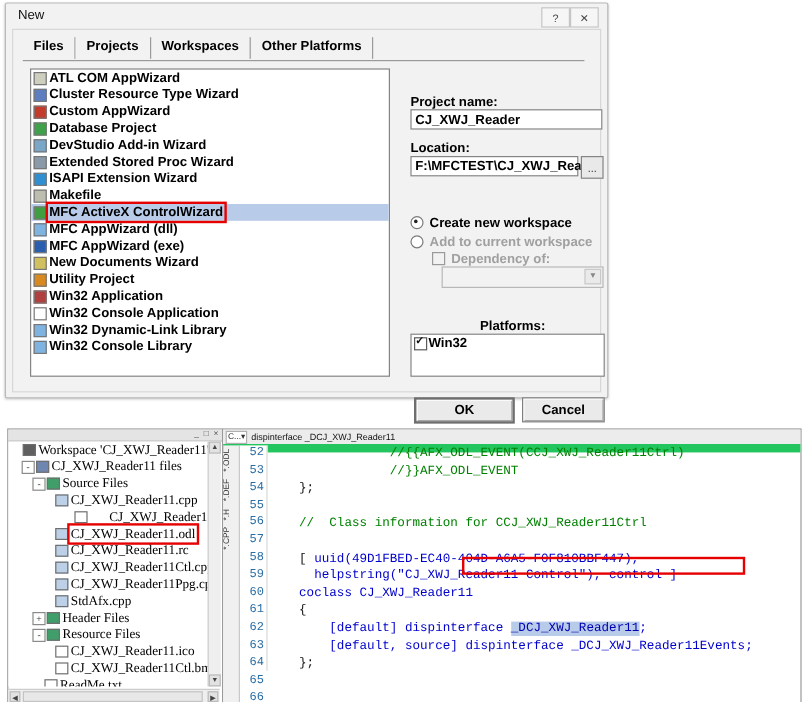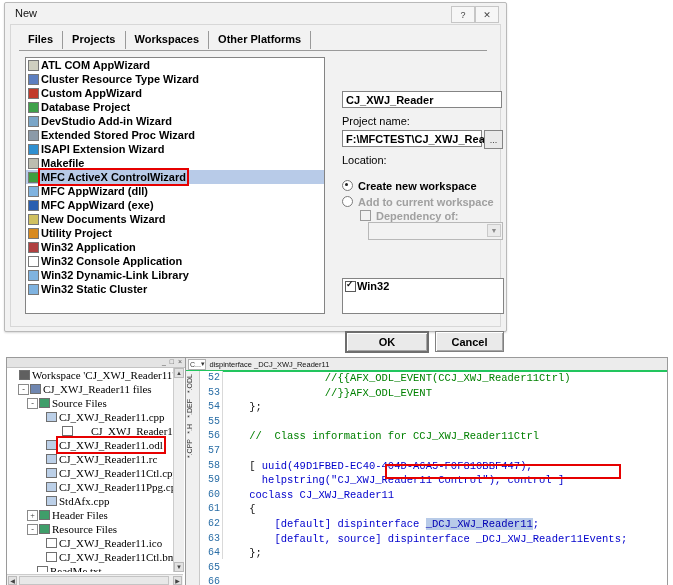--- a/index.html
+++ b/index.html
@@ -27,21 +27,21 @@
 
   
   #proj-list{position:absolute;left:14px;top:32px;width:298px;height:255px;background:#ffffff;
     border:1px solid #848484;overflow:hidden;}
   .pl-item{display:flex;align-items:center;height:14px;padding-left:2px;font-size:11px;color:#000;
     font-weight:bold;white-space:nowrap;position:relative;}
   .pl-ico{width:11px;height:11px;margin-right:2px;flex:0 0 auto;border:1px solid #777;box-sizing:border-box;}
   .pl-item.sel .pl-label{outline:2px solid #e60000;outline-offset:1px;}
 
   
-  .fld-label{position:absolute;font-size:11px;font-weight:normal;color:#000;margin-top:36px;}
+  .fld-label{position:absolute;font-size:11px;font-weight:bold;color:#000;}
   .fld-box{position:absolute;background:#ffffff;border:1px solid #848484;font-size:11px;color:#000;
     font-weight:bold;display:flex;align-items:center;padding-left:3px;box-sizing:border-box;}
   #browse-btn{position:absolute;width:17px;height:17px;border:1px solid #848484;background:#e9e9e9;
     font-size:9px;display:flex;align-items:center;justify-content:center;color:#333;}
   .radio-row{position:absolute;display:flex;font-size:11px;font-weight:bold;}
   .radio{width:9px;height:9px;border:1px solid #7a7a7a;border-radius:50%;background:#fff;margin-right:5px;
     position:relative;flex:0 0 auto;}
   .radio.on::after{content:"";position:absolute;left:2px;top:2px;width:3px;height:3px;border-radius:50%;background:#222;}
   .cbx{width:9px;height:9px;border:1px solid #9a9a9a;background:#f2f2f2;margin-right:5px;flex:0 0 auto;}
   #dep-combo{position:absolute;left:357px;top:197px;width:133px;height:16px;border:1px solid #b8b8b8;
@@ -82,21 +82,21 @@
   #tree-vscroll .sb-b{position:absolute;bottom:0;width:10px;height:10px;background:#e2e2e2;border:1px solid #bbb;
     box-sizing:border-box;font-size:6px;display:flex;align-items:center;justify-content:center;color:#444;}
   #tree-hscroll{position:absolute;left:0;bottom:0;width:176px;height:11px;background:#efefef;border-top:1px solid #ccc;}
   #tree-hscroll .hb{position:absolute;top:1px;width:9px;height:9px;background:#e2e2e2;border:1px solid #bbb;
     box-sizing:border-box;font-size:6px;display:flex;align-items:center;justify-content:center;color:#444;}
   #tree-hthumb{position:absolute;left:12px;top:1px;width:150px;height:9px;background:#e8e8e8;border:1px solid #c4c4c4;
     box-sizing:border-box;}
 
   
   #ed-pane{position:absolute;left:179px;top:0;width:481px;height:228px;background:#fff;border:1px solid #9a9a9a;}
-  #ed-toolbar{height:12px;background:#ececec;border-bottom:2px solid #22c55e;display:flex;align-items:center;
+  #ed-toolbar{height:12px;background:#ececec;border-bottom:7px solid #22c55e;display:flex;align-items:center;
     font-size:7px;color:#333;padding-left:2px;}
   #ed-combo{display:flex;align-items:center;border:1px solid #b0b0b0;background:#fff;height:9px;padding:0 1px;margin-right:3px;}
   #ed-func{font-size:7.5px;color:#111;}
   #ed-area{position:absolute;left:0;top:13px;width:479px;height:214px;overflow:hidden;}
   #vtabs{position:absolute;left:0;top:0;width:13px;height:214px;background:#f0f0f0;border-right:1px solid #c9c9c9;}
   .vtab{writing-mode:vertical-rl;transform:rotate(180deg);font-size:7px;color:#333;padding:3px 0;
     text-align:center;white-space:nowrap;}
   #gutter{position:absolute;left:14px;top:0;width:22px;height:188px;background:#fff;border-right:1px solid #d9d9d9;}
   .lnum{height:14.6px;font-family:"Liberation Mono",monospace;font-size:10px;color:#2a6ea6;text-align:right;
     padding-right:2px;line-height:14.6px;}
@@ -190,21 +190,21 @@
         <div class="pl-item">
           <span class="pl-ico" style="background: rgb(255, 255, 255);"></span>
           <span class="pl-label">Win32 Console Application</span>
         </div>
         <div class="pl-item">
           <span class="pl-ico" style="background: rgb(127, 179, 224);"></span>
           <span class="pl-label">Win32 Dynamic-Link Library</span>
         </div>
         <div class="pl-item">
           <span class="pl-ico" style="background: rgb(127, 179, 224);"></span>
-          <span class="pl-label">Win32 Static Cluster</span>
+          <span class="pl-label">Win32 Console Library</span>
         </div>
       </div>
 
     <div class="fld-label" style="left:331px;top:54px;">Project name:</div>
     <div class="fld-box" style="left:331px;top:66px;width:160px;height:17px;">CJ_XWJ_Reader</div>
 
     <div class="fld-label" style="left:331px;top:93px;">Location:</div>
     <div class="fld-box" style="left:331px;top:105px;width:140px;height:17px;">F:\MFCTEST\CJ_XWJ_Reader</div>
     <div id="browse-btn" style="left:473px;top:105px;">...</div>
 

